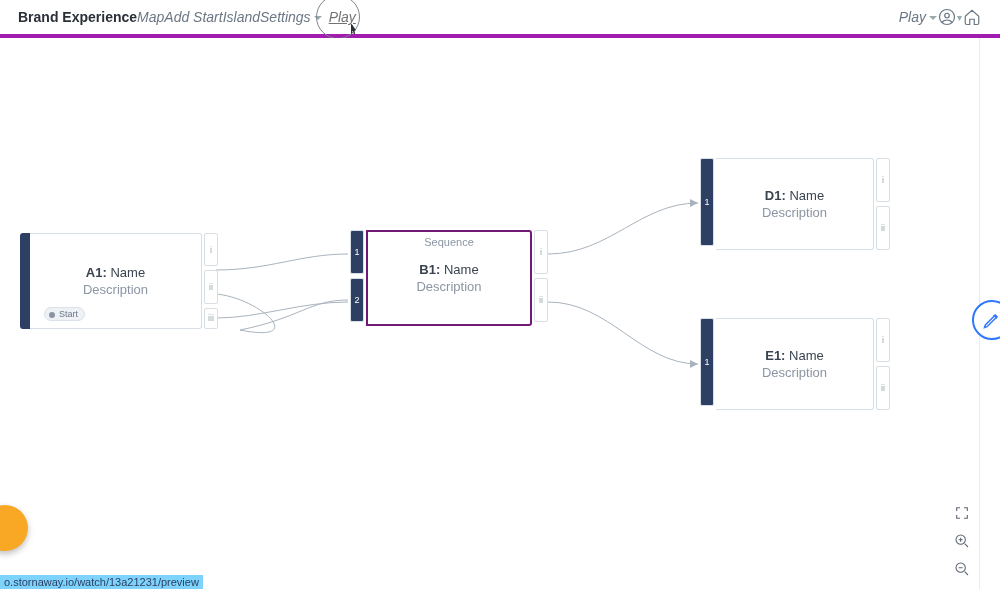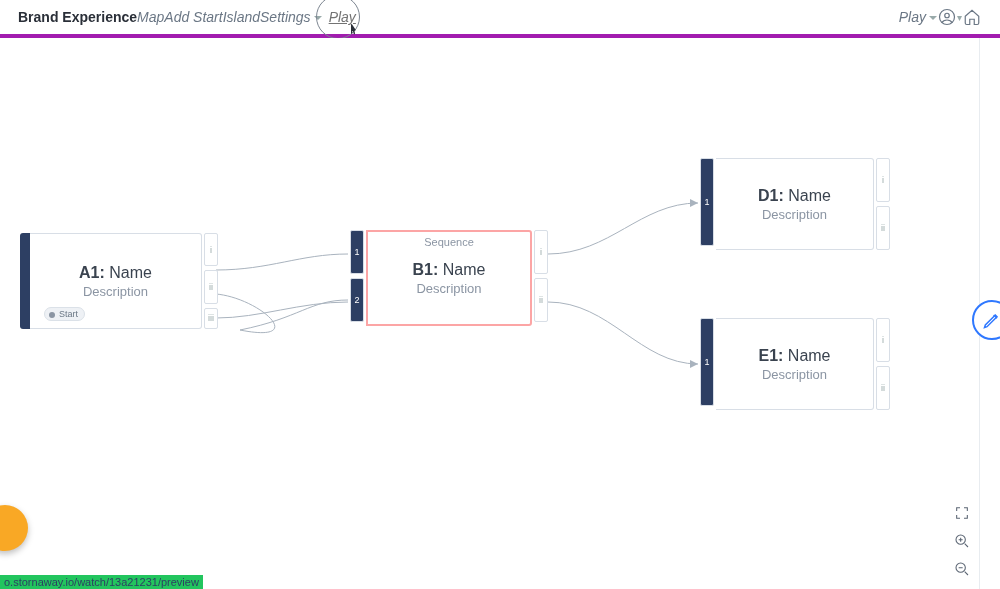--- a/index.html
+++ b/index.html
@@ -33,23 +33,23 @@
 
   
   svg.edges{position:absolute;inset:0;width:100%;height:100%;}
   .edge{stroke:#a9b3be;stroke-width:1;fill:none;}
   .arrow{fill:#a9b3be;}
 
   
   .node{position:absolute;display:flex;}
   .lhandle{width:10px;background:var(--blue);border-radius:3px 0 0 3px;}
   .body{flex:1;background:#fff;border:1px solid var(--border);border-left:none;display:flex;flex-direction:column;align-items:center;justify-content:center;border-radius:0 3px 3px 0;}
-  .node.sel .body{border:2px solid #fca5a5;justify-content:center;}
+  .node.sel .body{border:2px solid #701a75;justify-content:center;}
   .seq{font-size:11px;color:#8b95a3;position:absolute;top:6px;left:50%;transform:translateX(-50%);}
-  .title{font-size:16px;color:#3a434f;}
+  .title{font-size:13px;color:#3a434f;}
   .title b{font-weight:700;}
   .desc{font-size:13px;color:#8b95a3;margin-top:2px;}
   .start{position:absolute;bottom:8px;left:24px;font-size:9px;background:#eef1f5;color:#6b7785;border:1px solid #dbe1e8;border-radius:7px;padding:1px 6px 1px 14px;}
   .start::before{content:"";position:absolute;left:4px;top:4px;width:6px;height:6px;border-radius:50%;background:#8b95a3;}
 
   .ports{display:flex;flex-direction:column;gap:4px;margin-left:2px;}
   .port{width:14px;height:44px;background:#fff;border:1px solid var(--border);border-radius:2px;display:flex;align-items:center;justify-content:center;font-size:9px;color:#9aa;}
   .port.in{background:var(--blue);color:#fff;}
   .ins{display:flex;flex-direction:column;gap:4px;margin-right:2px;}
   .ins .port{font-size:9px;}
@@ -57,21 +57,21 @@
   
   .zoom-ctl{position:absolute;right:28px;bottom:10px;display:flex;flex-direction:column;gap:8px;align-items:center;}
   .zoom-ctl .icon-btn svg{stroke:#5b6573;}
 
   
   .pencil{position:absolute;right:-12px;top:300px;width:40px;height:40px;border-radius:50%;background:#fff;border:2px solid #2f78ff;display:flex;align-items:center;justify-content:center;}
   .pencil svg{stroke:#2f78ff;fill:none;stroke-width:1.8;}
   .add-btn{position:absolute;left:-18px;bottom:38px;width:46px;height:46px;border-radius:50%;background:#f9a825;box-shadow:0 3px 6px rgba(0,0,0,.25);}
 
   
-  .status-url{position:absolute;bottom:0;left:0;background:#22c55e;color:#2d3f63;font-size:11px;padding:1px 4px;}
+  .status-url{position:absolute;bottom:0;left:0;background:#7dd3fc;color:#2d3f63;font-size:11px;padding:1px 4px;}
 
   
   .cursor{position:absolute;left:345px;top:22px;font-size:12px;pointer-events:none;}
   .cursor svg{fill:#2a2f38;}
 </style>
 </head>
 <body>
 
 <div class="header">
   <span class="brand">Brand Experience</span>

